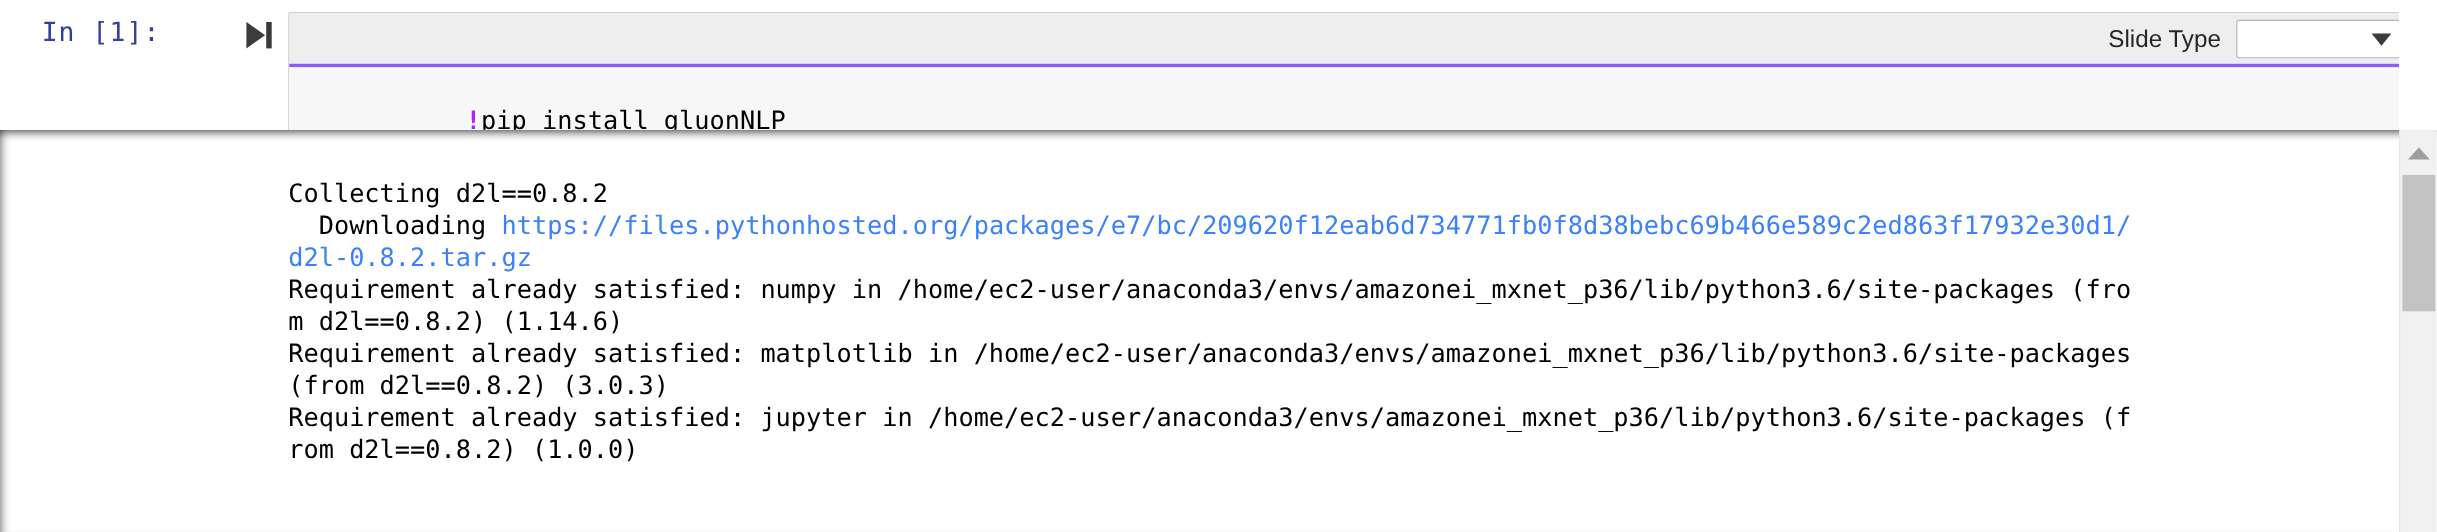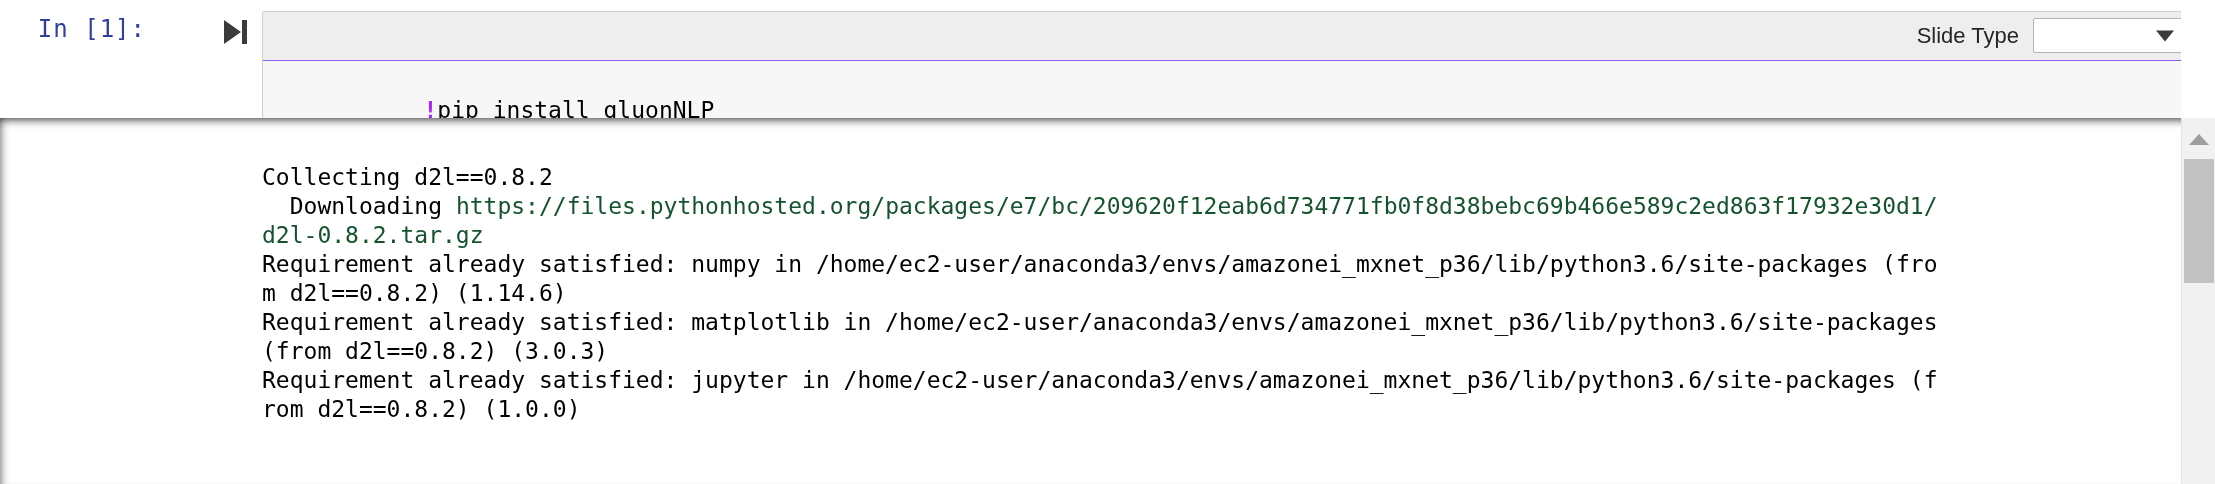--- a/index.html
+++ b/index.html
@@ -62,21 +62,21 @@
     border-radius: 2px;
     background: #f7f7f7;
     box-sizing: border-box;
   }
 
   
   .celltoolbar {
     position: relative;
     height: 49px;
     background: #eeeeee;
-    border-bottom: 1px solid #8b5cf6;
+    border-bottom: 3px solid #8b5cf6;
     box-sizing: border-box;
   }
 
   .slide-type-wrap {
     position: absolute;
     right: 12px;
     top: 6px;
     display: flex;
     align-items: center;
     gap: 14px;
@@ -165,21 +165,21 @@
     top: 16px;
     width: 1880px;
     font-family: "DejaVu Sans Mono", "Liberation Mono", monospace;
     font-size: 23px;
     line-height: 29px;
     color: #000000;
     white-space: pre-wrap;
     word-break: break-all;
   }
   .out-line { white-space: pre; }
-  .url { color: #14532d; }
+  .url { color: #3b82f6; }
 
   
   .scrollbar {
     position: absolute;
     right: 0;
     top: 118px;
     width: 34px;
     height: 366px;
     background: #f1f1f1;
     border-left: 1px solid #e4e4e4;

